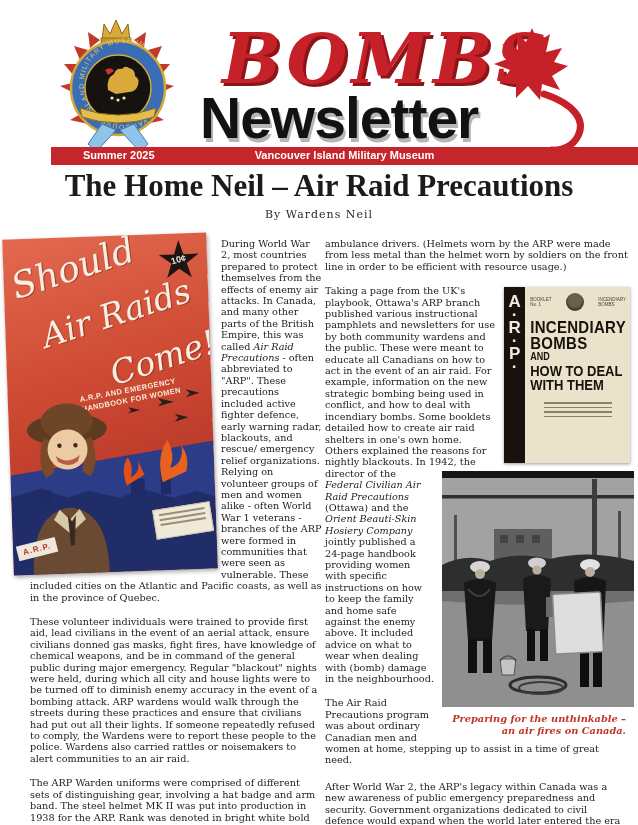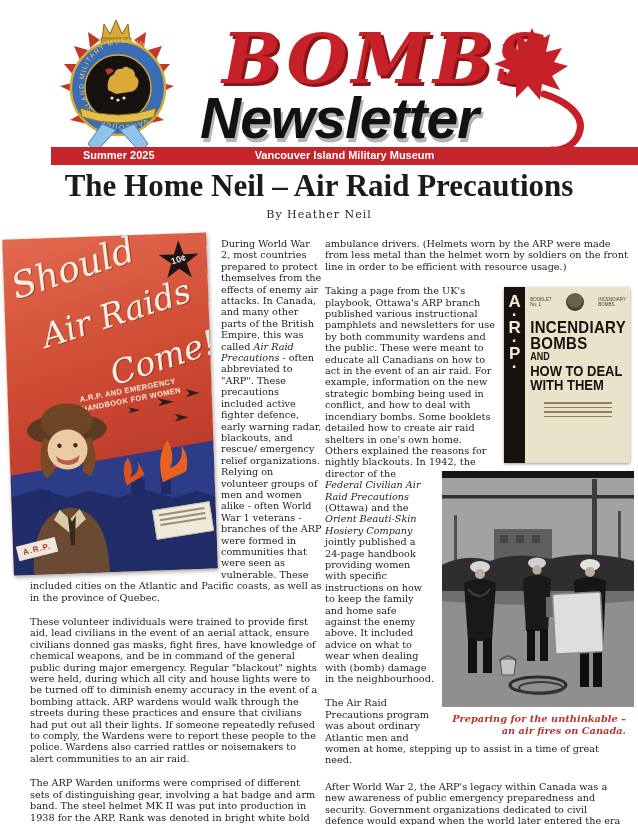--- a/index.html
+++ b/index.html
@@ -12,21 +12,21 @@
   
   #crest { position:absolute; left:50px; top:12px; width:134px; height:140px; }
   #masthead-title {
     position:absolute; left:222px; top:24px;
     font-family:"DejaVu Serif", serif; font-style:italic; font-weight:bold;
     font-size:70px; line-height:70px; letter-spacing:4px; color:#c62128;
     text-shadow:3px 3px 0 #8e1418;
   }
   #masthead-subtitle {
     position:absolute; left:200px; top:88px;
-    font-family:"Liberation Sans", sans-serif; font-style:italic; font-weight:bold;
+    font-family:"Liberation Sans", sans-serif; font-weight:bold;
     font-size:57px; line-height:60px; letter-spacing:-1px; color:#121212;
     text-shadow:2px 4px 0 #b5b5b5;
   }
   #leaf-swoosh { position:absolute; left:470px; top:8px; width:168px; height:160px; }
   #issue-bar {
     position:absolute; left:51px; top:147px; width:587px; height:18px;
     background:#c4262b; color:#ffffff;
     font-family:"Liberation Sans", sans-serif; font-weight:bold; font-size:11px;
     display:flex; align-items:center;
   }
@@ -189,21 +189,21 @@
   </svg>
 
   <div id="masthead-subtitle">Newsletter</div>
 
   <div id="issue-bar">
     <span class="issue">Summer 2025</span>
     <span class="org">Vancouver Island Military Museum</span>
   </div>
 
   <div id="article-title">The Home Neil – Air Raid Precautions</div>
-  <div id="byline">By Heather Neil</div>
+  <div id="byline">By Wardens Neil</div>
 
   <div id="left-col" class="body-text">
 
     <div id="poster">
       <span class="poster-script" id="poster-w1">Should</span>
       <span class="poster-script" id="poster-w2">Air Raids</span>
       <span class="poster-script" id="poster-w3">Come!</span>
       <div id="poster-star">
         <span>★</span>
         <span class="price">10¢</span>
@@ -337,17 +337,17 @@
         <path d="M58,188 l16,0 -2,16 -12,0 z" fill="#c4c4c4" stroke="#555" stroke-width="1"></path>
         <path d="M58,190 q8,-10 16,0" fill="none" stroke="#555" stroke-width="1.5"></path>
         <ellipse cx="96" cy="214" rx="28" ry="8" fill="none" stroke="#2c2c2c" stroke-width="3"></ellipse>
         <ellipse cx="99" cy="217" rx="22" ry="6" fill="none" stroke="#3a3a3a" stroke-width="2"></ellipse>
       </svg>
       <div id="photo-caption">Preparing for the unthinkable –
 an air fires on Canada.</div>
     </div>
 
     <div class="para">Taking a page from the UK's playbook, Ottawa's ARP branch published various instructional pamphlets and newsletters for use by both community wardens and the public. These were meant to educate all Canadians on how to act in the event of an air raid.  For example, information on the new strategic bombing being used in conflict, and how to deal with incendiary bombs. Some booklets detailed how to create air raid shelters in one's own home. Others explained the reasons for nightly blackouts.  In 1942, the director of the <i>Federal Civilian Air Raid Precautions</i> (Ottawa) and the <i>Orient Beauti-Skin Hosiery Company</i> jointly published a 24-page handbook providing women with specific instructions on how to keep the family and home safe against the enemy above. It included advice on what to wear when dealing with (bomb) damage in the neighbourhood.</div>
-    <div class="para">The Air Raid Precautions program was about ordinary Atlantic men and women at home, stepping up to assist in a time of great need.</div>
+    <div class="para">The Air Raid Precautions program was about ordinary Canadian men and women at home, stepping up to assist in a time of great need.</div>
     <div class="para clear-para">After World War 2, the ARP's legacy within Canada was a new awareness of public emergency preparedness and security. Government organizations dedicated to civil defence would expand when the world later entered the era of the Cold War and realized the threat of nuclear attack.</div>
   </div>
 
 </div>
 
 </body></html>

